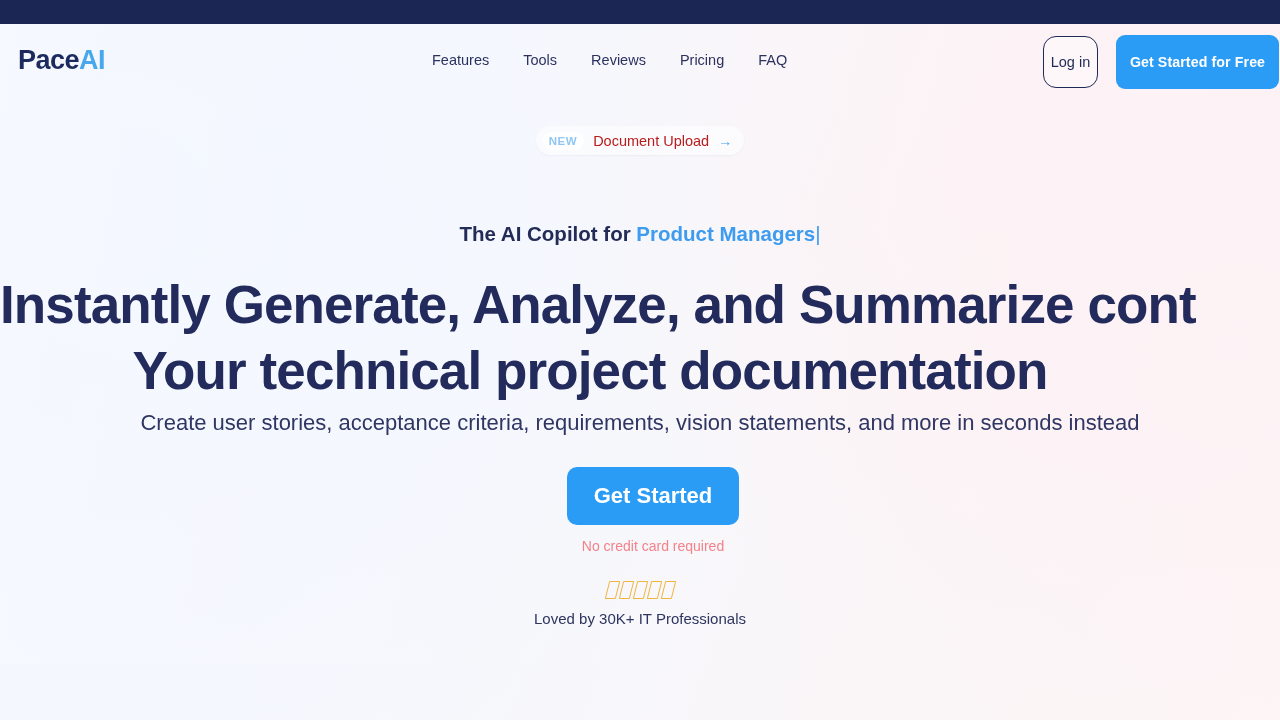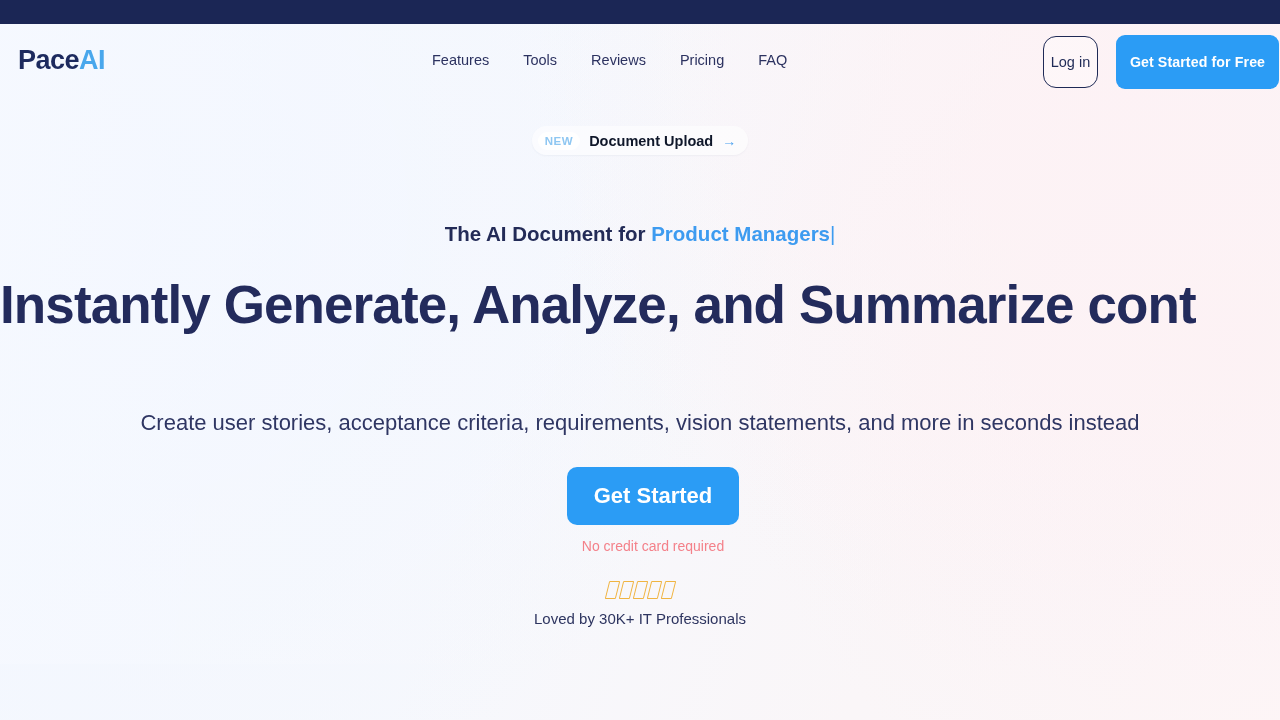--- a/index.html
+++ b/index.html
@@ -89,21 +89,21 @@
     border-radius:16px;
     background:rgba(255,255,255,0.55);
     box-shadow:0 1px 2px rgba(30,40,90,0.045);
   }
   .announce .badge {
     color:#8fc7f2; font-size:11.5px; font-weight:bold;
     letter-spacing:0.5px; background:#ffffff;
     padding:3px 7px; border-radius:10px;
   }
   .announce .atext {
-    color:#0f172a; font-size:14.5px; font-weight:700;
+    color:#b91c1c; font-size:14.5px; font-weight:400;
   }
   .announce .arrow {
     color:#49a0ef; font-size:14px; line-height:1;
     display:flex; align-items:center;
   }
 
   
   .hero { position:absolute; left:0; top:0; width:1280px; z-index:2; }
 
   .eyebrow {
@@ -200,25 +200,26 @@
   <div class="announce">
     <span class="badge">NEW</span>
     <span class="atext">Document Upload</span>
     <span class="arrow">→</span>
   </div>
 </div>
 
 <section class="hero">
 
   <div class="eyebrow">
-    <span>The AI Document for </span><span class="hl">Product Managers</span><span class="caret">|</span>
+    <span>The AI Copilot for </span><span class="hl">Product Managers</span><span class="caret">|</span>
   </div>
 
   <h1 class="headline">
     <span class="l1">Instantly Generate, Analyze, and Summarize cont</span>
+    <span class="l2">Your technical project documentation</span>
   </h1>
 
   <p class="subtitle">Create user stories, acceptance criteria, requirements, vision statements, and more in seconds instead</p>
 
 </section>
 
 <div class="cta-wrap">
   <div class="cta-btn">Get Started</div>
   <div class="cta-note">No credit card required</div>
 </div>

